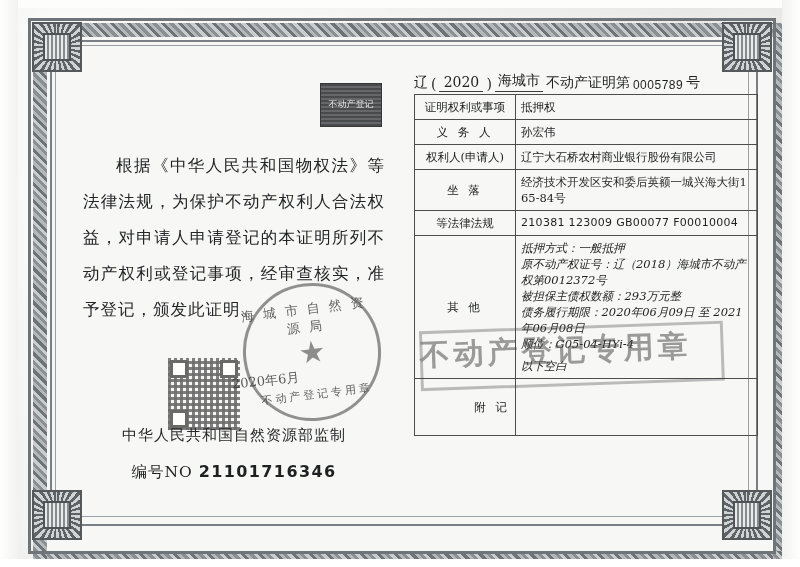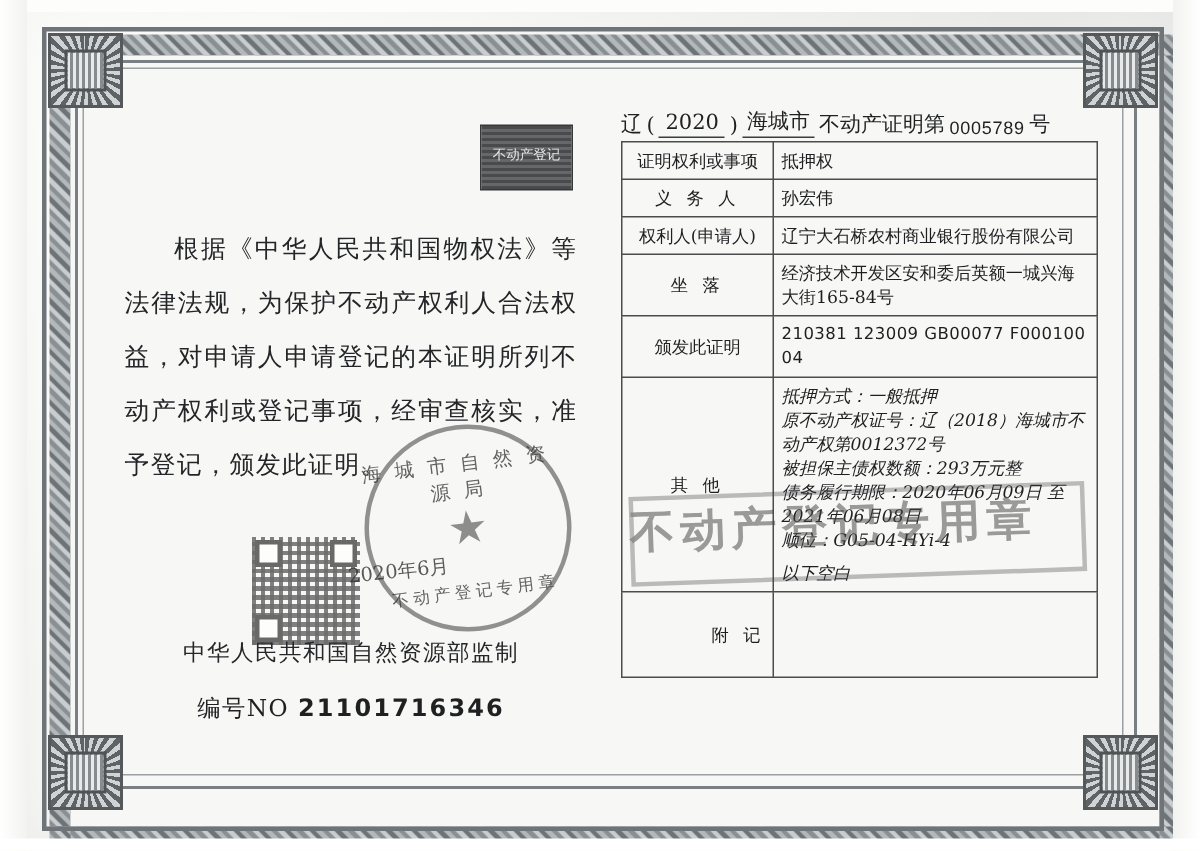--- a/index.html
+++ b/index.html
@@ -267,21 +267,21 @@
   .head-line .no {
     font-family: Liberation Sans, sans-serif;
     font-size: 12px;
     letter-spacing: .5px;
   }
 
   table.reg {
     position: absolute;
     left: 2px;
     top: 36px;
-    width: 318px;
+    width: 344px;
     border-collapse: collapse;
     table-layout: fixed;
     border-radius: 22px;
   }
   table.reg td {
     border: 1px solid #4a4c4e;
     font-family: "DejaVu Serif", serif;
     font-size: 11.5px;
     color: #1e1f21;
     padding: 4px 5px;
@@ -461,21 +461,21 @@
         </tr>
         <tr>
           <td class="label tight">权利人(申请人)</td>
           <td class="value">辽宁大石桥农村商业银行股份有限公司</td>
         </tr>
         <tr>
           <td class="label">坐 落</td>
           <td class="value">经济技术开发区安和委后英额一城兴海大街165-84号</td>
         </tr>
         <tr>
-          <td class="label tight">颁发此证明</td>
+          <td class="label tight">等法律法规</td>
           <td class="value mono">210381 123009 GB00077 F00010004</td>
         </tr>
         <tr>
           <td class="label">其 他</td>
           <td class="other-val">
             <span style="white-space:pre-line">抵押方式：一般抵押
 原不动产权证号：辽（2018）海城市不动产权第0012372号
 被担保主债权数额：293万元整
 债务履行期限：2020年06月09日 至 2021年06月08日
 顺位：G05-04-HYi-4</span>

